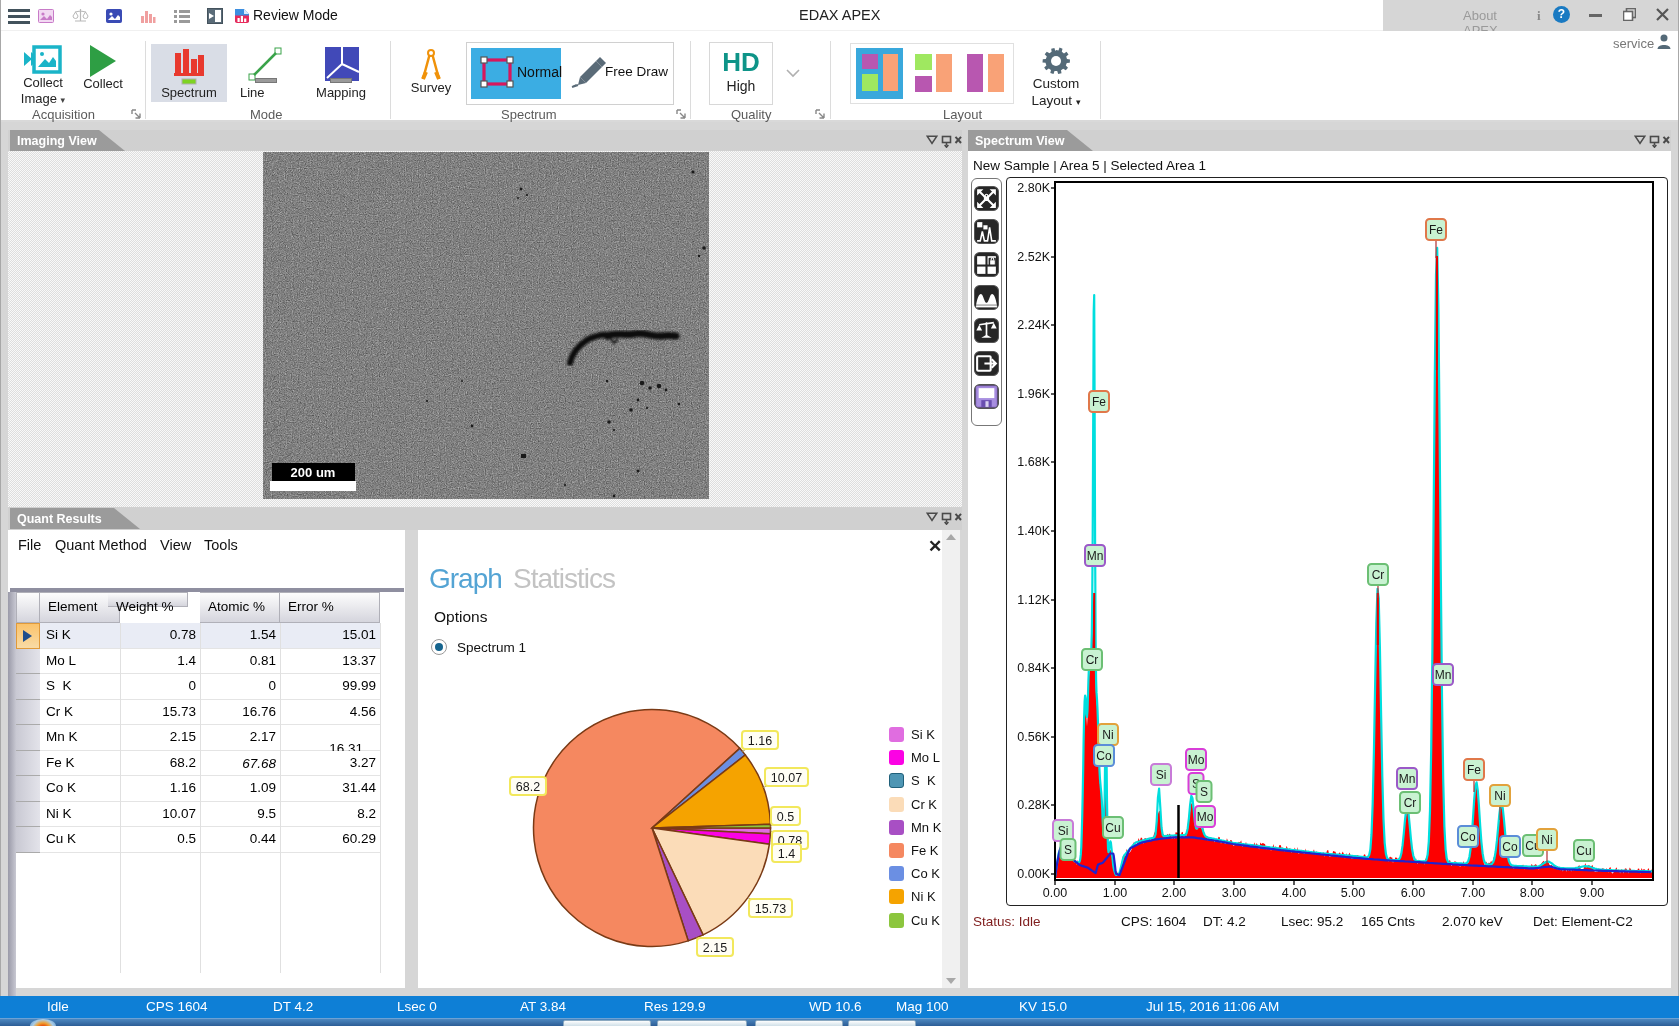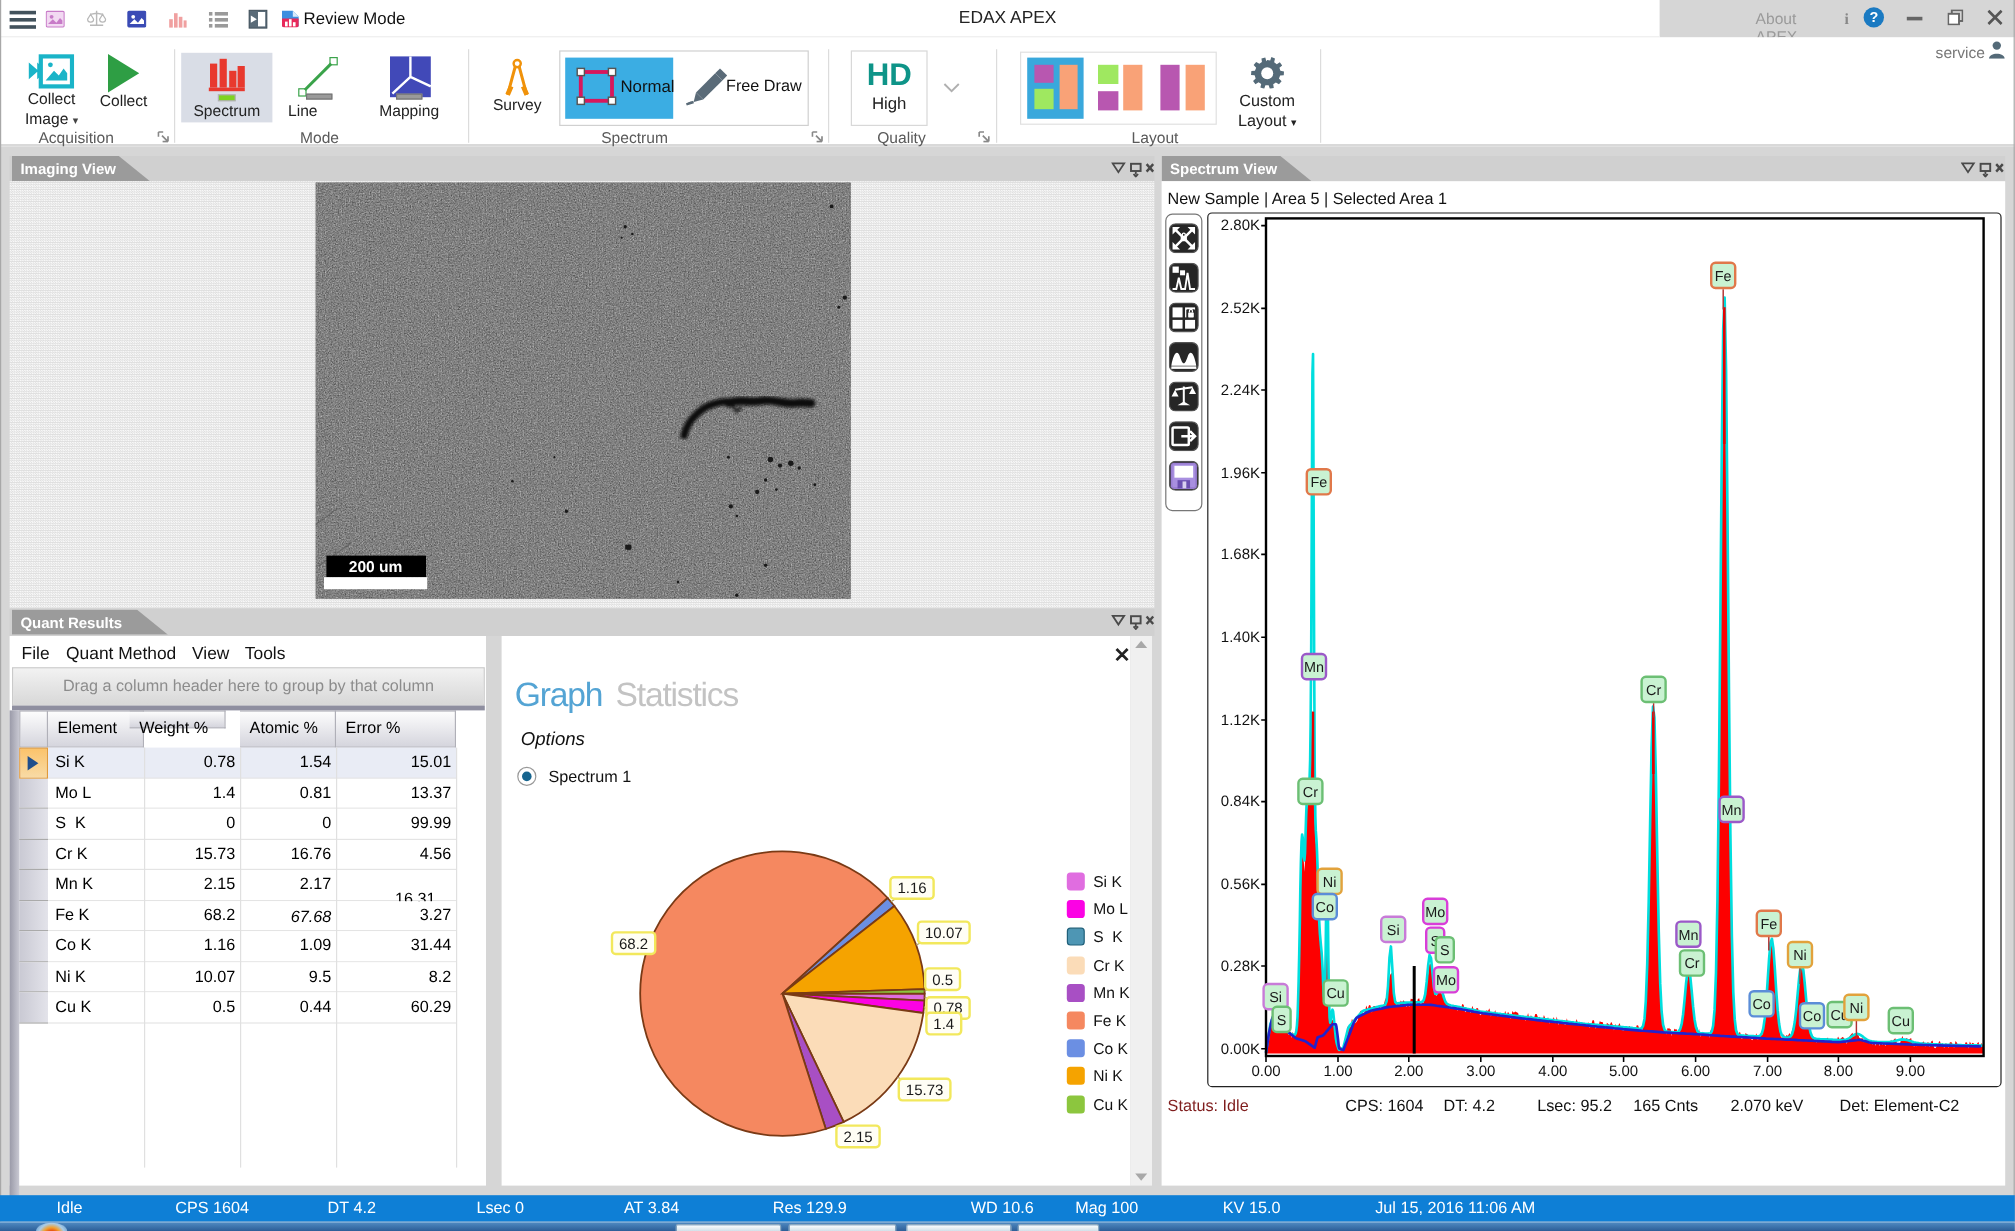--- a/index.html
+++ b/index.html
@@ -267,23 +267,20 @@
   <path d="M1.2 2.2 H10.8 L6 9.5 Z" fill="none" stroke="#4a4a4a" stroke-width="1.5"></path>
   <rect x="16.5" y="2.5" width="8" height="6" fill="none" stroke="#4a4a4a" stroke-width="1.6"></rect>
   <path d="M20.5 9 V11.5 M18.6 11 L20.5 13.2 L22.4 11" stroke="#4a4a4a" stroke-width="1.5" fill="none"></path>
   <path d="M29.5 2.8 L35 9 M35 2.8 L29.5 9" stroke="#4a4a4a" stroke-width="2"></path>
 </svg>
 <div class="abs" style="left:8px;top:530px;width:397px;height:458px;background:#fff;">
   <div class="abs" style="left:10px;top:7px;font-size:14.5px;color:#111;">File</div>
   <div class="abs" style="left:47px;top:7px;font-size:14.5px;color:#111;">Quant Method</div>
   <div class="abs" style="left:152px;top:7px;font-size:14.5px;color:#111;">View</div>
   <div class="abs" style="left:196px;top:7px;font-size:14.5px;color:#111;">Tools</div>
-  <div class="abs" style="left:2px;top:26px;width:394px;height:32px;background:linear-gradient(#f2f2f2,#d8d8d8);border:1px solid #cacaca;">
-    <div style="text-align:center;margin-top:7px;font-size:13.5px;color:#8c8c8c;">Drag a column header here to group by that column</div>
-  </div>
   <div class="abs" style="left:2px;top:58px;width:394px;height:4px;background:#8f8fa0;"></div>
   <div class="abs" style="left:0px;top:62px;width:8px;height:420px;background:linear-gradient(90deg,#9a9aa8,#c8c8d2);"></div>
 </div>
 
 <div class="abs" style="left:16px;top:592px;width:24px;height:31px;background:linear-gradient(#fdfdfd,#d5d5dd);border:1px solid #b0b0b8;"></div>
 <div class="abs" style="left:40px;top:592px;width:80px;height:31px;background:linear-gradient(#fdfdfd,#d5d5dd);border:1px solid #b0b0b8;border-left:none;font-size:13.5px;color:#000;">
     <span style="position:absolute;left:8px;top:6px;">Element</span>
   </div>
 <div class="abs" style="left:108px;top:592px;width:80px;height:15px;background:linear-gradient(#fdfdfd,#d5d5dd);border:1px solid #b0b0b8;border-left:none;font-size:13.5px;color:#000;">
     <span style="position:absolute;left:8px;top:6px;">Weight %</span>
@@ -379,21 +376,21 @@
     <div style="position:absolute;left:493px;top:313px;font-size:13px;color:#111;">Fe K</div>
 <div style="position:absolute;left:471px;top:336px;width:15px;height:15px;border-radius:3px;background:#6b8fe3;"></div>
     <div style="position:absolute;left:493px;top:336px;font-size:13px;color:#111;">Co K</div>
 <div style="position:absolute;left:471px;top:359px;width:15px;height:15px;border-radius:3px;background:#f5a300;"></div>
     <div style="position:absolute;left:493px;top:359px;font-size:13px;color:#111;">Ni K</div>
 <div style="position:absolute;left:471px;top:383px;width:15px;height:15px;border-radius:3px;background:#8cc63e;"></div>
     <div style="position:absolute;left:493px;top:383px;font-size:13px;color:#111;">Cu K</div>
   <div class="abs" style="left:510px;top:6px;font-size:17px;font-weight:bold;color:#222;">✕</div>
   <div class="abs" style="left:11px;top:33px;font-size:28px;color:#54a4d4;letter-spacing:-1px;">Graph</div>
   <div class="abs" style="left:95px;top:33px;font-size:28px;color:#c3c3c3;letter-spacing:-1px;">Statistics</div>
-  <div class="abs" style="left:16px;top:78px;font-size:15.5px;color:#111;font-style:italic;">Options</div>
+  <div class="abs" style="left:16px;top:78px;font-size:15.5px;color:#111;">Options</div>
   <div class="abs" style="left:13px;top:109px;width:16px;height:16px;border-radius:50%;background:#fff;border:1.5px solid #999;"></div>
   <div class="abs" style="left:17px;top:113px;width:8px;height:8px;border-radius:50%;background:#16648e;"></div>
   <div class="abs" style="left:39px;top:110px;font-size:13.5px;color:#111;">Spectrum 1</div>
 </div>
 <svg class="abs" style="left:418px;top:530px;" width="524" height="458" viewBox="418 530 524 458">
 <path d="M652.0,828.0 L770.50,828.00 A118.5,118.5 0 0 1 770.36,833.81 Z" fill="#e06de0" stroke="#7a3a15" stroke-width="1.5"></path>
 <path d="M652.0,828.0 L770.36,833.81 A118.5,118.5 0 0 1 769.39,844.18 Z" fill="#fb02e4" stroke="#7a3a15" stroke-width="1.5"></path>
 <path d="M652.0,828.0 L769.39,844.18 A118.5,118.5 0 0 1 703.05,934.94 Z" fill="#fbdcb8" stroke="#7a3a15" stroke-width="1.5"></path>
 <path d="M652.0,828.0 L703.05,934.94 A118.5,118.5 0 0 1 688.18,940.84 Z" fill="#a84fc4" stroke="#7a3a15" stroke-width="1.5"></path>
 <path d="M652.0,828.0 L688.18,940.84 A118.5,118.5 0 1 1 739.74,748.35 Z" fill="#f58860" stroke="#7a3a15" stroke-width="1.5"></path>

